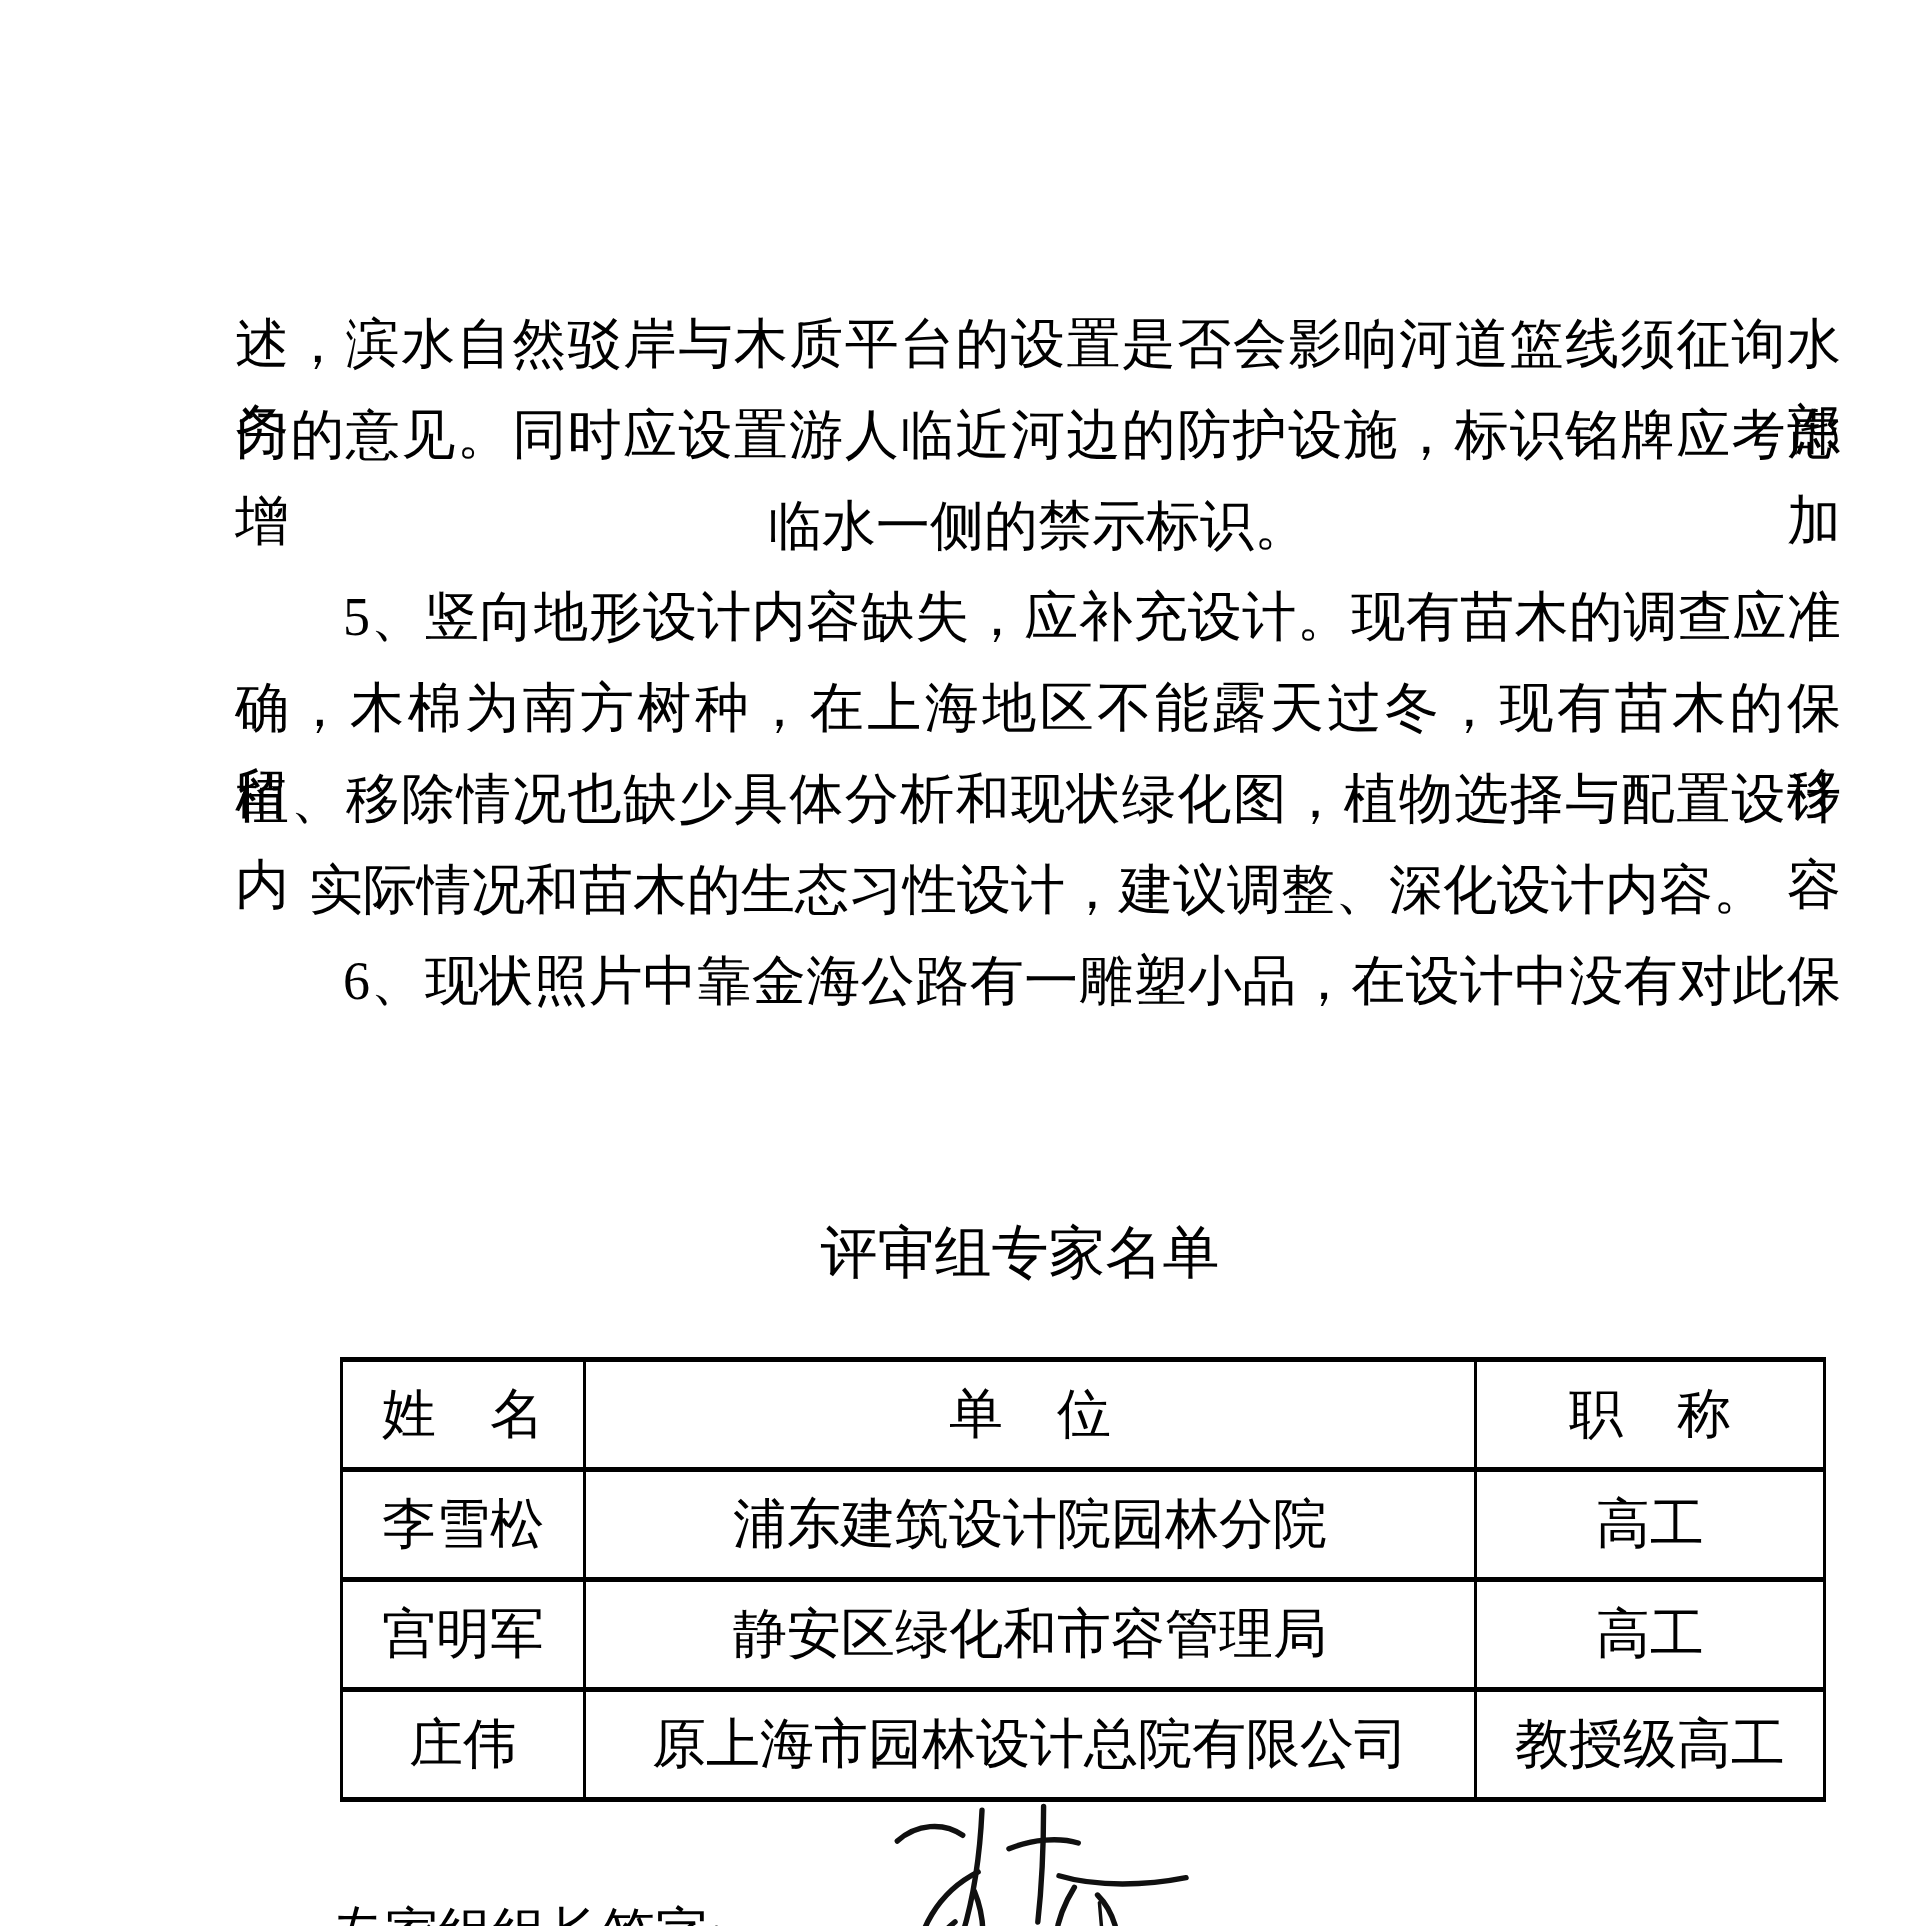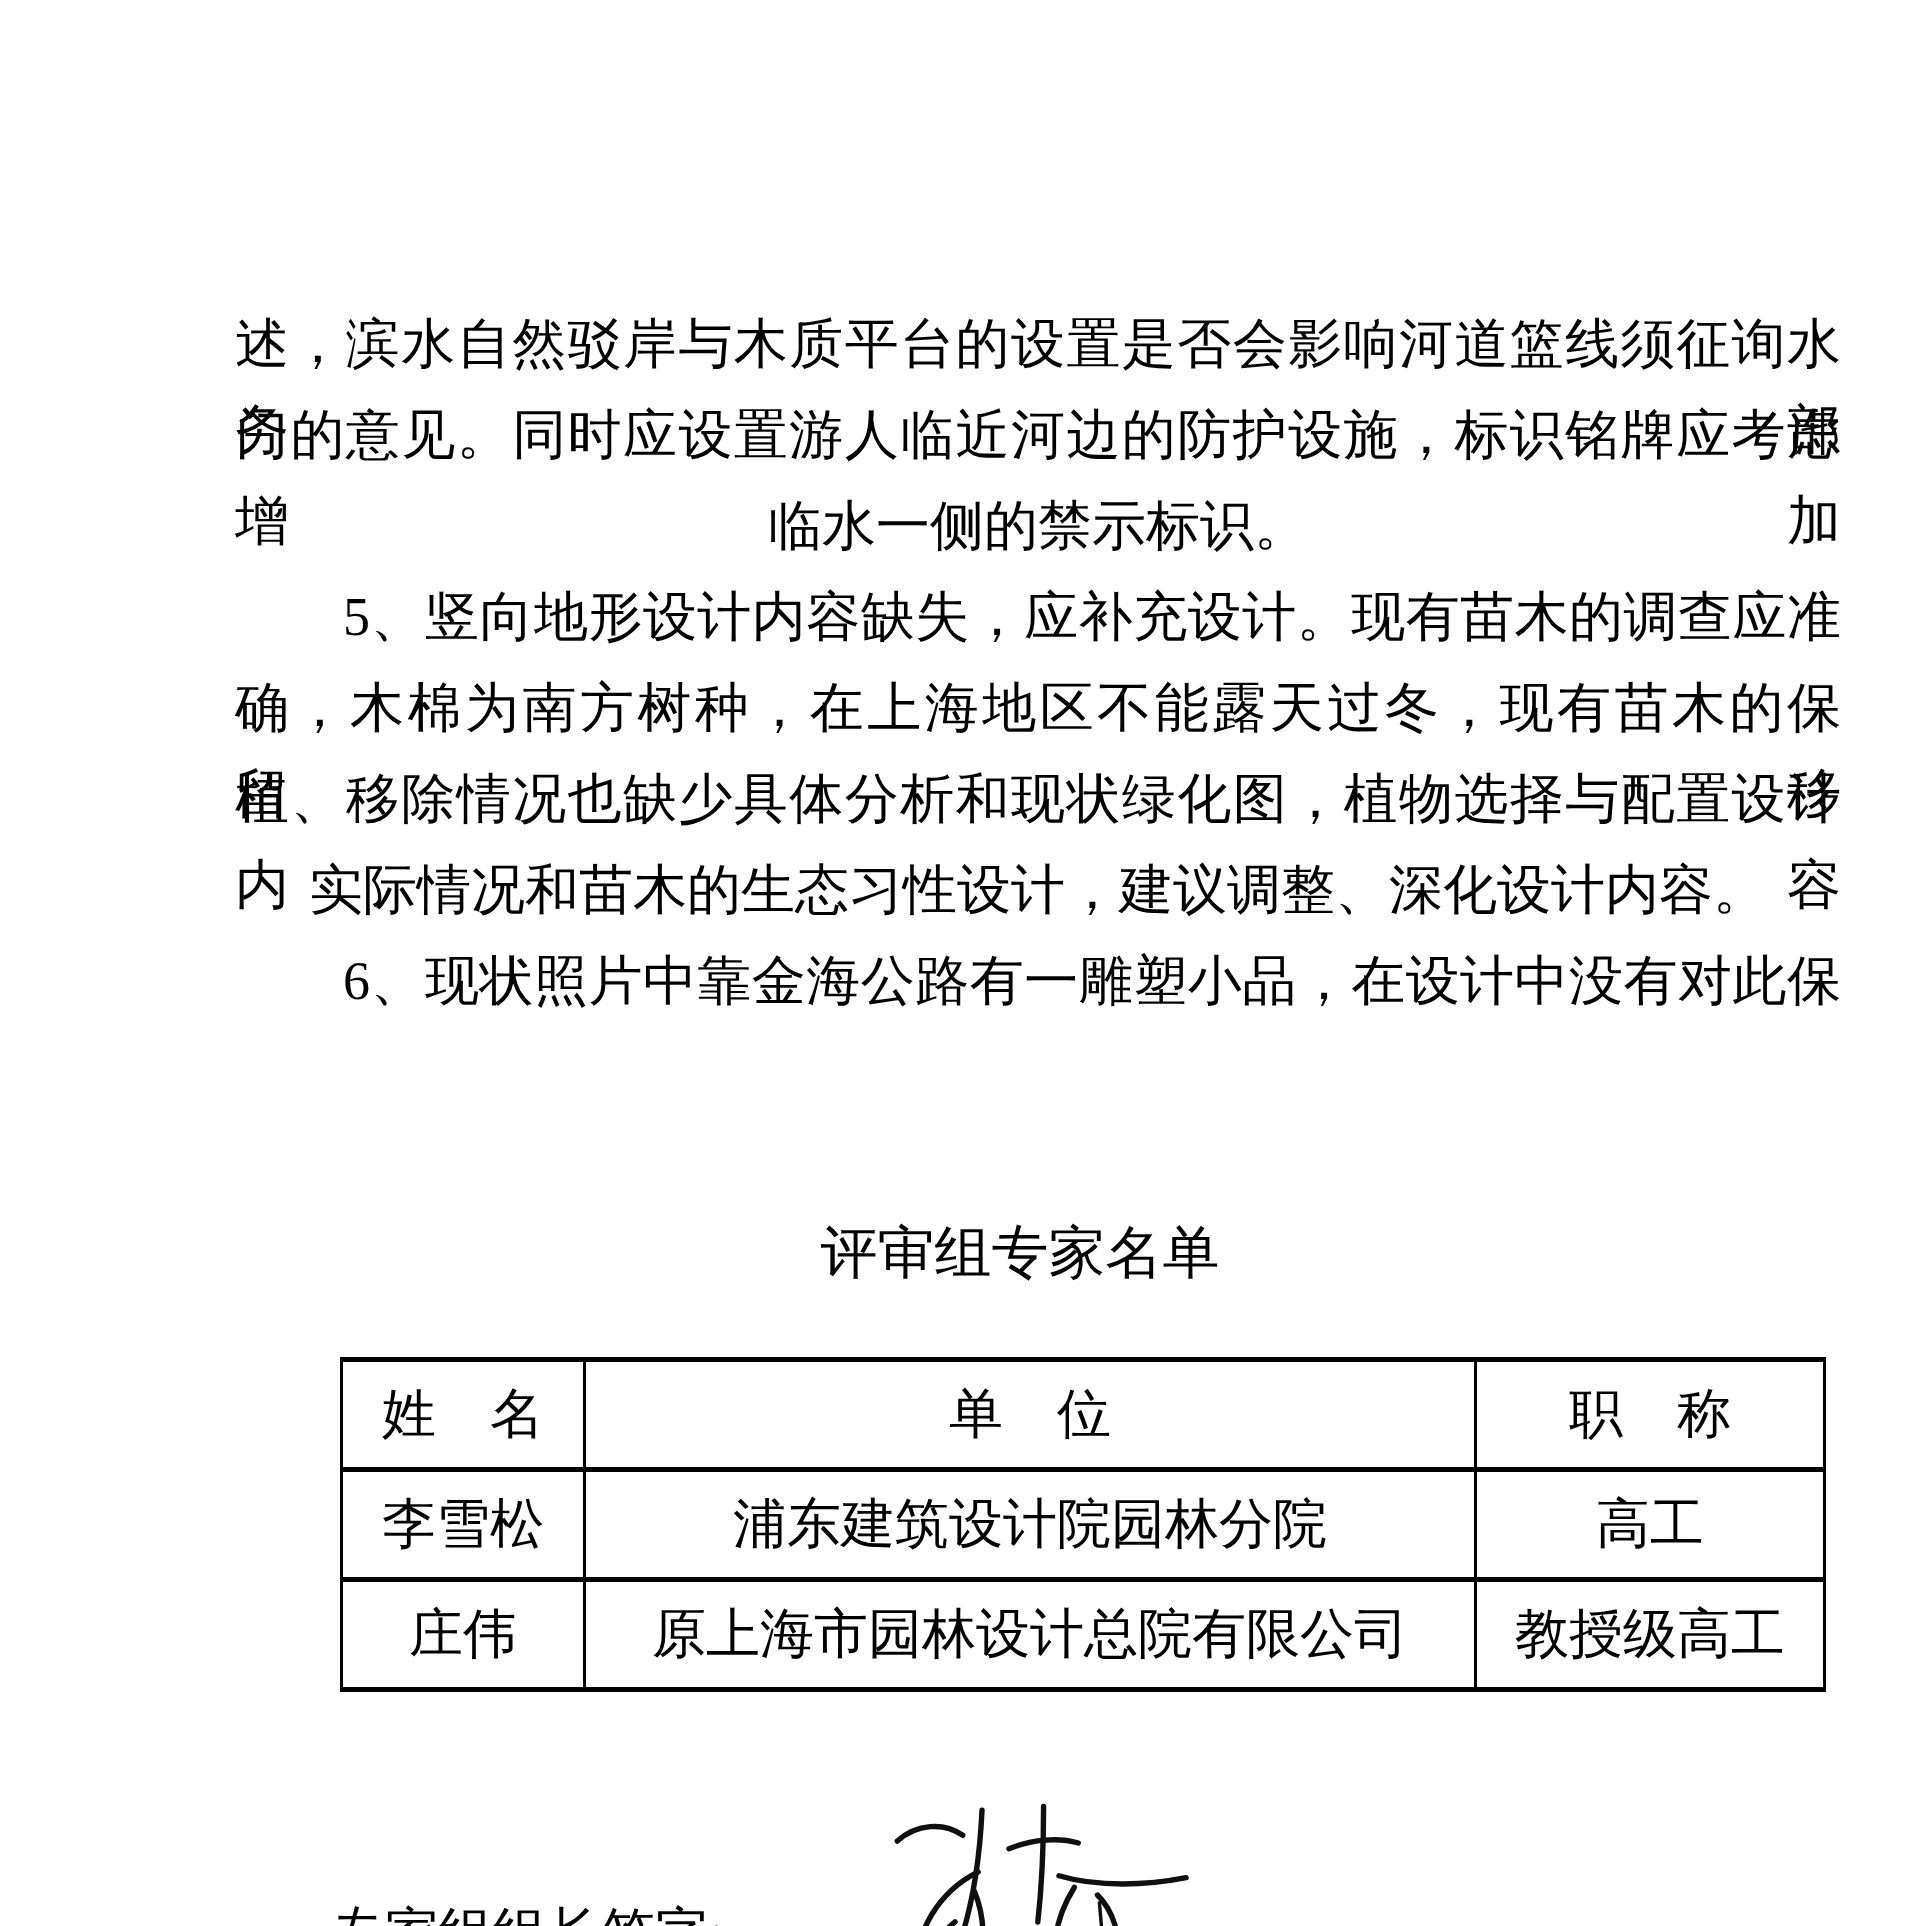--- a/index.html
+++ b/index.html
@@ -73,20 +73,25 @@
       <td class="col-name">姓　名</td>
       <td class="col-unit">单　位</td>
       <td class="col-title">职　称</td>
     </tr>
     <tr>
       <td>李雪松</td>
       <td>浦东建筑设计院园林分院</td>
       <td>高工</td>
     </tr>
     <tr>
+      <td>宫明军</td>
+      <td>静安区绿化和市容管理局</td>
+      <td>高工</td>
+    </tr>
+    <tr>
       <td>庄伟</td>
       <td>原上海市园林设计总院有限公司</td>
       <td>教授级高工</td>
     </tr>
   </tbody>
     </table>
 
   <div id="signature-label">专家组组长签字:</div>
 
   <svg id="signature-svg" width="385" height="293" viewBox="0 0 1000 760" aria-hidden="true">

